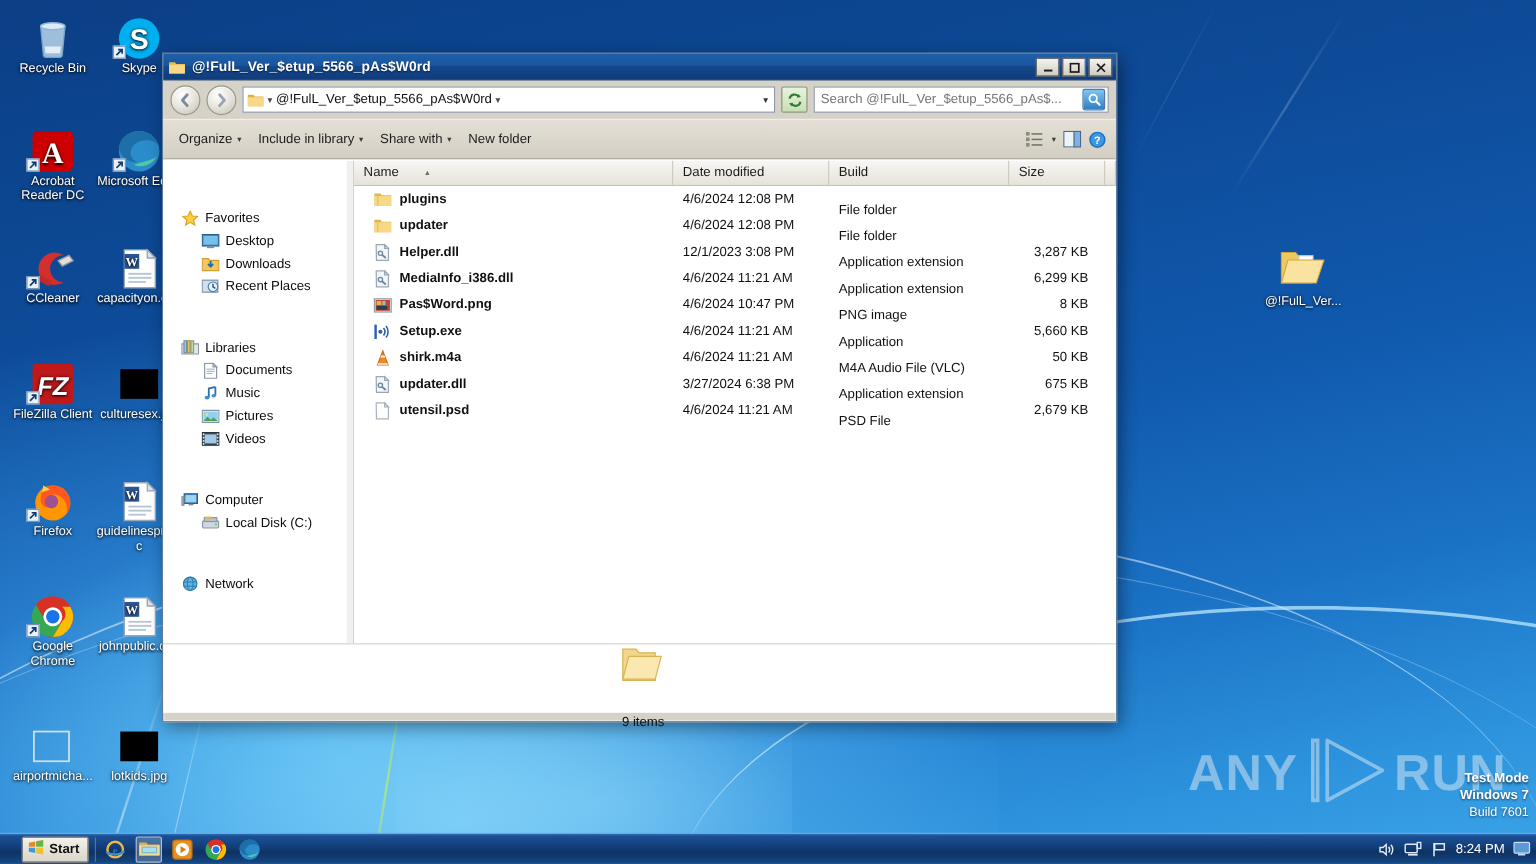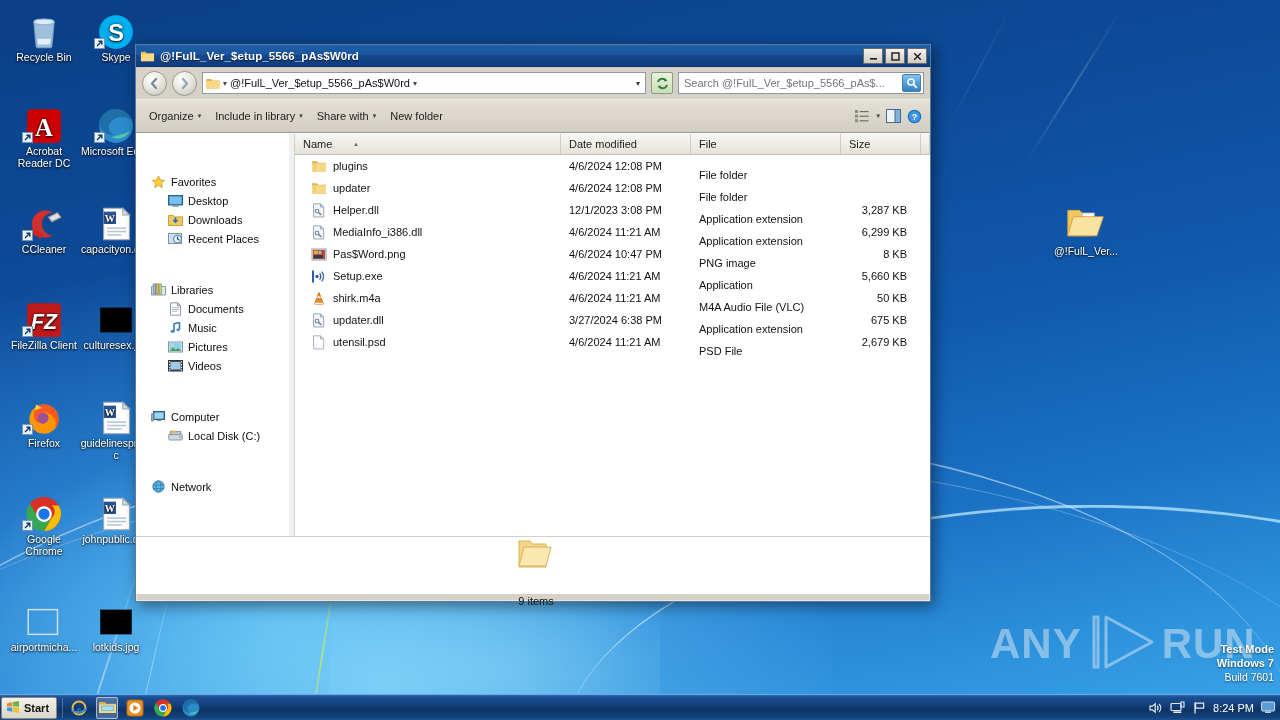--- a/index.html
+++ b/index.html
@@ -163,42 +163,42 @@
   .ch-date { width:130px; }
   .ch-type { width:150px; }
   .ch-size { width:80px; }
   .ch-rest { flex:1; }
   .sortcaret { font-size:7px; color:#6b6b6b; }
 
   .filerows { flex:1; }
   .frow {
     height:22px; display:flex; align-items:center; font-size:11px; color:#111;
   }
-  .frow .c-name { width:266px; display:flex; align-items:center; gap:6px; padding-left:16px; }
+  .frow .c-name { width:266px; display:flex; align-items:center; gap:6px; padding-left:16px;font-weight:bold; }
   .frow .c-date { width:130px; padding-left:8px; }
   .frow .c-type { width:150px; padding-left:8px;margin-top:17px; }
   .frow .c-size { width:80px; text-align:right; padding-right:14px; }
   .fico { width:16px; height:16px; flex:0 0 16px; display:flex; align-items:center; justify-content:center; }
 
   
   .statusbar {
     height:58px; background:#fff; border-top:1px solid #d4d0c8;
     display:flex; align-items:center; padding-left:6px; gap:20px;flex-direction:column;
   }
   .statusbar .stext { font-size:11px; color:#111; }
 
   
   .taskbar {
     position:absolute; left:0; bottom:0; width:1280px; height:26px;
     background:linear-gradient(to bottom,#2c6cb5 0%, #1b4f93 8%, #123d78 45%, #0e3263 60%, #14447f 92%, #1b5496 100%);
     border-top:1px solid #6fa8de;
     display:flex; align-items:center;
   }
   .startbtn {
-    margin-left:1px; height:22px; padding:0 7px 0 4px; display:flex; align-items:center; gap:4px;
+    margin-left:18px; height:22px; padding:0 7px 0 4px; display:flex; align-items:center; gap:4px;
     background:linear-gradient(to bottom,#f3f1ea,#d9d5c9);
     border:1px solid #8d8a80; border-radius:2px;
     font-size:11px; font-weight:bold; color:#111;
   }
   .tb-sep { width:1px; height:20px; background:rgba(255,255,255,.25); margin:0 5px; }
   .tbicons { display:flex; align-items:center; gap:6px; }
   .tbicon { width:22px; height:22px; display:flex; align-items:center; justify-content:center; border-radius:2px; }
   .tbicon.active { background:rgba(255,255,255,.22); border:1px solid rgba(255,255,255,.55); }
   .tray {
     margin-left:auto; display:flex; align-items:center; gap:7px; padding-right:4px;
@@ -717,21 +717,21 @@
     <div class="filepane">
       <div class="colhead" id="column-header">
           <div class="ch ch-name">
             <span>Name</span>
             <span class="sortcaret">▴</span>
           </div>
           <div class="ch ch-date">
             <span>Date modified</span>
           </div>
           <div class="ch ch-type">
-            <span>File</span>
+            <span>Build</span>
           </div>
           <div class="ch ch-size">
             <span>Size</span>
           </div>
           <div class="ch ch-rest"></div>
         </div>
       <div class="filerows" id="file-rows">
           <div class="frow">
             <div class="c-name">
         <span class="fico">

